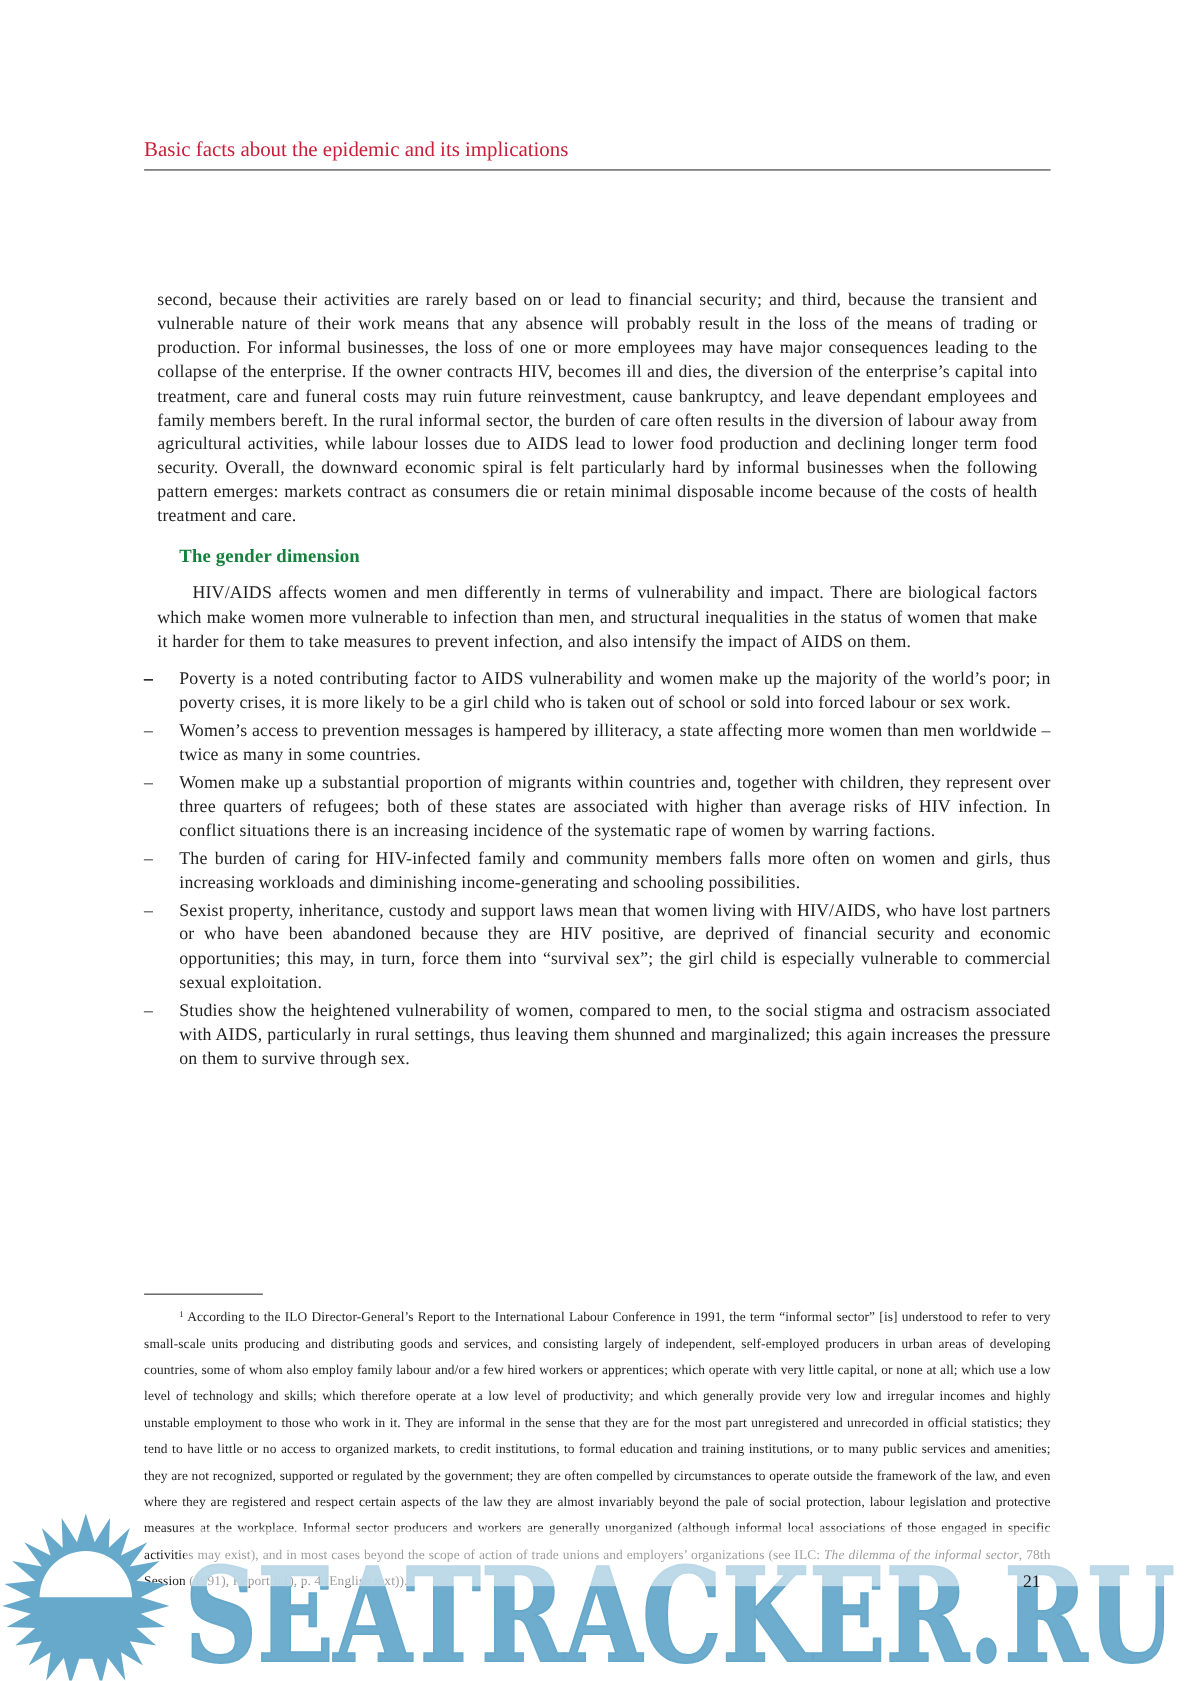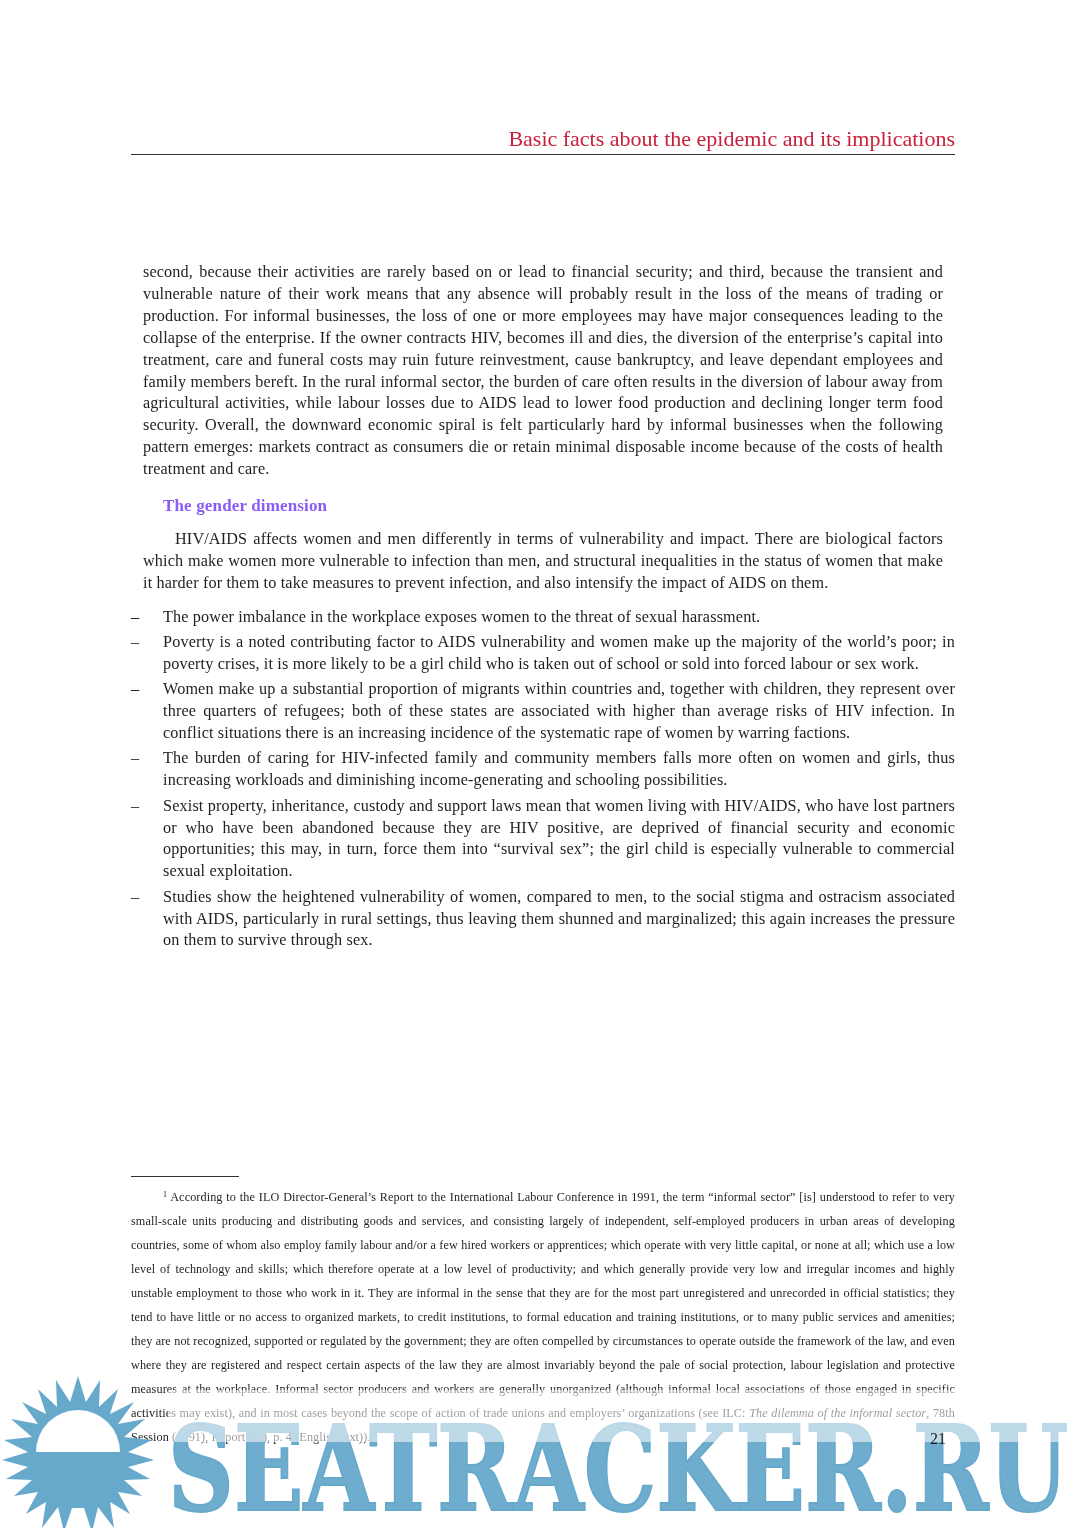--- a/index.html
+++ b/index.html
@@ -1,21 +1,21 @@
 <!DOCTYPE html>
 <html><head>
 <meta charset="utf-8">
 <style>
   html, body { margin: 0; padding: 0; background: #ffffff; }
   body { width: 1080px; height: 1528px; position: relative; overflow: hidden; font-family: "Liberation Serif", "DejaVu Serif", serif; color: #1f1f1f; }
-  .running-header { position: absolute; left: 131px; top: 126px; width: 824px; text-align: right; font-size: 22px; color: #c8203a; }
+  .running-header { position: absolute; left: 131px; top: 126px; width: 824px; text-align: left; font-size: 19px; color: #c8203a; }
   .header-rule { position: absolute; left: 131px; top: 154px; width: 824px; height: 1px; background: #333; }
   .body-text { position: absolute; left: 131px; top: 250px; width: 824px; font-size: 16.2px; line-height: 21.9px; text-align: justify; letter-spacing: 0.15px; }
   .body-text p { margin: 12px; }
-  .section-heading { margin: 14px 0 4px 32px !important; font-weight: bold; color: #8b5cf6; font-size: 17px; line-height: 22px; }
+  .section-heading { margin: 14px 0 4px 32px !important; font-weight: bold; color: #15803d; font-size: 17px; line-height: 22px; }
   .indent { text-indent: 32px; }
   ul.dash-list { list-style: none; margin: 2px 0 0 0; padding: 0; }
   ul.dash-list li { position: relative; padding-left: 32px; margin: 0 0 3.4px 0; }
   ul.dash-list li .dash { position: absolute; left: 0; top: 0; }
   .fn-rule { position: absolute; left: 131px; top: 1176px; width: 108px; height: 1px; background: #333; }
   .footnote { position: absolute; left: 131px; top: 1183px; width: 824px; font-size: 12.2px; line-height: 24px; text-align: justify; letter-spacing: 0.1px; }
   .footnote p { margin: 0; text-indent: 32px; }
   .footnote sup { font-size: 8px; vertical-align: 4px; }
   .page-number { position: absolute; left: 930px; top: 1430px; font-size: 16px; color: #1f1f1f; z-index: 3; }
   .watermark { position: absolute; left: 0; top: 1370px; width: 1080px; height: 158px; z-index: 2; pointer-events: none; }
@@ -25,23 +25,23 @@
 
 <div class="running-header">Basic facts about the epidemic and its implications</div>
 <div class="header-rule"></div>
 
 <div class="body-text">
   <p>second, because their activities are rarely based on or lead to financial security; and third, because the transient and vulnerable nature of their work means that any absence will probably result in the loss of the means of trading or production. For informal businesses, the loss of one or more employees may have major consequences leading to the collapse of the enterprise. If the owner contracts HIV, becomes ill and dies, the diversion of the enterprise’s capital into treatment, care and funeral costs may ruin future rein­vestment, cause bankruptcy, and leave dependant employees and family members bereft. In the rural in­formal sector, the burden of care often results in the diversion of labour away from agricultural activities, while labour losses due to AIDS lead to lower food production and declining longer term food security. Overall, the downward economic spiral is felt particularly hard by informal businesses when the following pattern emerges: markets contract as consumers die or retain minimal disposable income because of the costs of health treatment and care.</p>
   <p class="section-heading">The gender dimension</p>
   <p class="indent">HIV/AIDS affects women and men differently in terms of vulnerability and impact. There are biological factors which make women more vulnerable to infection than men, and structural inequalities in the status of women that make it harder for them to take measures to prevent infection, and also intensify the impact of AIDS on them.</p>
   <ul class="dash-list">
     <li><span class="dash">–</span></li>
-    <li><span class="dash">–</span><span>The power imbalance in the workplace exposes women to the threat of sexual harassment.</span></li>
+    <li><span class="dash">–</span></li>
     <li><span class="dash">–</span><span>Poverty is a noted contributing factor to AIDS vulnerability and women make up the majority of the world’s poor; in poverty crises, it is more likely to be a girl child who is taken out of school or sold into forced labour or sex work.</span></li>
-    <li><span class="dash">–</span></li>
+    <li><span class="dash">–</span><span>Women’s access to prevention messages is hampered by illiteracy, a state affecting more women than men worldwide – twice as many in some countries.</span></li>
     <li><span class="dash">–</span><span>Women make up a substantial proportion of migrants within countries and, together with children, they represent over three quarters of refugees; both of these states are associated with higher than average risks of HIV infection. In conflict situations there is an increasing incidence of the systematic rape of women by warring factions.</span></li>
     <li><span class="dash">–</span><span>The burden of caring for HIV-infected family and community members falls more often on women and girls, thus increasing workloads and diminishing income-generating and schooling possibilities.</span></li>
     <li><span class="dash">–</span><span>Sexist property, inheritance, custody and support laws mean that women living with HIV/AIDS, who have lost partners or who have been abandoned because they are HIV positive, are deprived of financial security and economic opportunities; this may, in turn, force them into “survival sex”; the girl child is especially vulnerable to commercial sexual exploitation.</span></li>
     <li><span class="dash">–</span><span>Studies show the heightened vulnerability of women, compared to men, to the social stigma and ostracism associated with AIDS, particularly in rural settings, thus leaving them shunned and margin­alized; this again increases the pressure on them to survive through sex.</span></li>
   </ul>
 </div>
 
 <div class="fn-rule"></div>
 <div class="footnote">
   <p><sup>1</sup><span> According to the ILO Director-General’s Report to the International Labour Conference in 1991, the term “informal sector” [is] understood to refer to very small-scale units producing and distributing goods and services, and consisting largely of independent, self-employed producers in urban areas of developing countries, some of whom also employ family labour and/or a few hired workers or apprentices; which operate with very little capital, or none at all; which use a low level of technology and skills; which therefore operate at a low level of productivity; and which generally provide very low and irregular incomes and highly unstable employment to those who work in it. They are informal in the sense that they are for the most part unregistered and unrecorded in official statistics; they tend to have little or no access to organized markets, to credit institutions, to formal education and training institutions, or to many public services and amenities; they are not recognized, supported or regulated by the government; they are often compelled by circumstances to operate outside the framework of the law, and even where they are registered and respect certain aspects of the law they are almost invariably beyond the pale of social protection, labour legislation and protective measures at the workplace. Informal sector producers and workers are generally unorganized (although informal local associations of those engaged in specific activities may exist), and in most cases beyond the scope of action of trade unions and employers’ organizations (see ILC: </span><i>The dilemma of the informal sector</i><span>, 78th Session (1991), Report I(1), p. 4 (English text)).</span></p>

